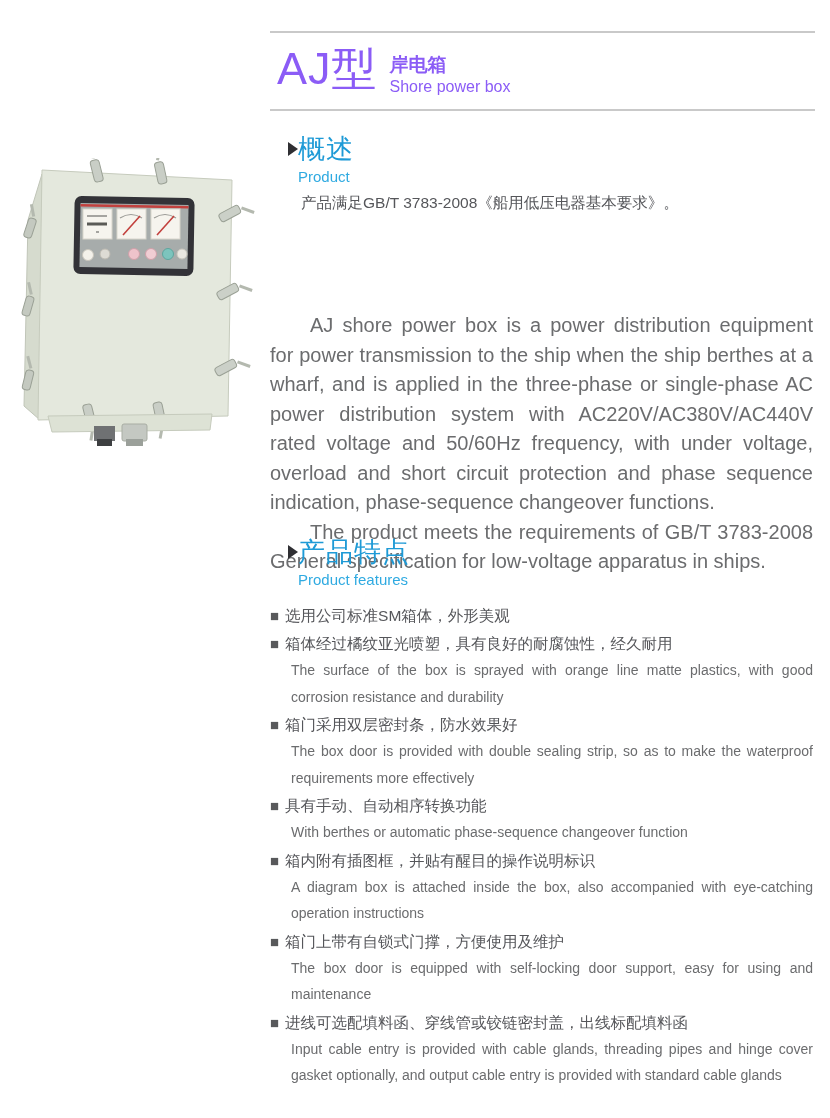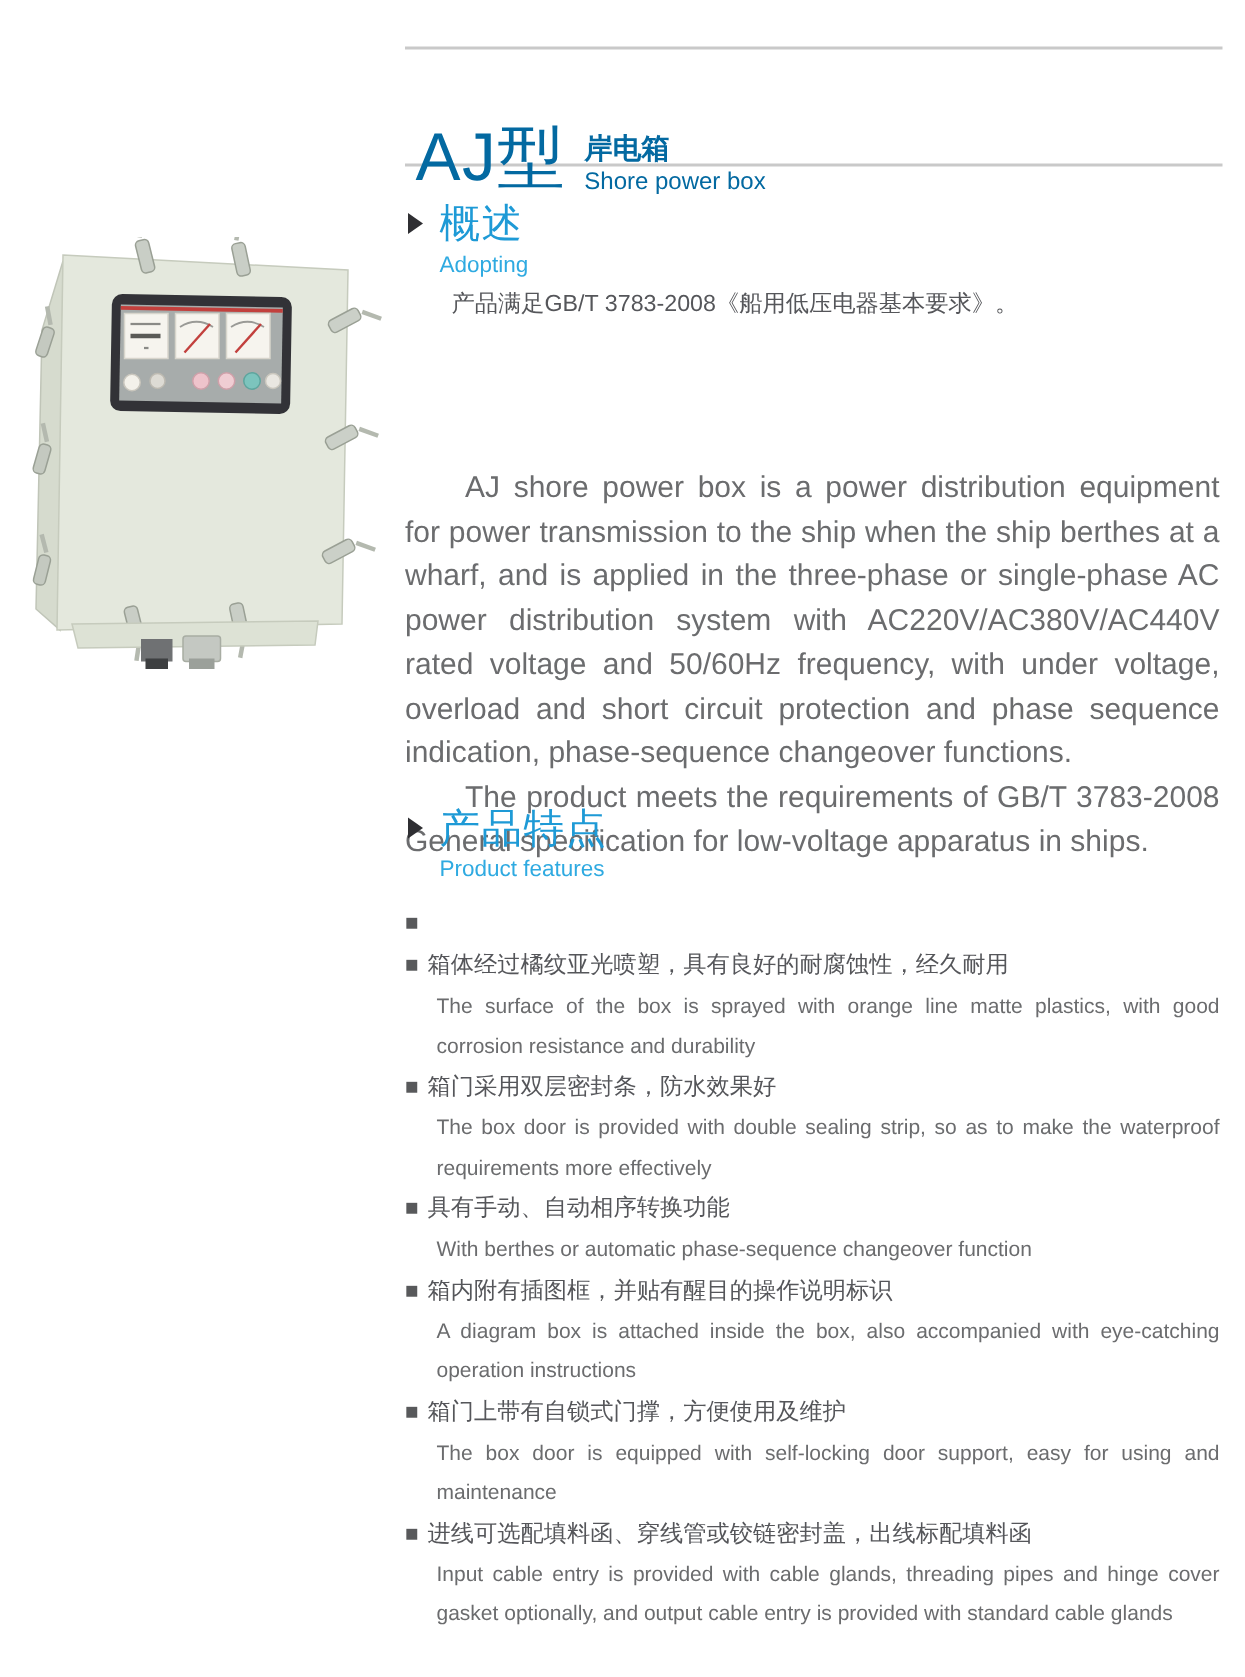--- a/index.html
+++ b/index.html
@@ -6,28 +6,28 @@
   .page{
     position:relative;width:830px;height:1118px;background:#ffffff;overflow:hidden;
     font-family:"Liberation Sans","DejaVu Sans",sans-serif;
   }
   
   .rule{position:absolute;left:270px;width:545px;height:2px;background:#c9c9c9;}
   .rule-top{top:31px;}
   .rule-under-title{top:109px;}
 
   
-  .header{position:absolute;left:277px;top:40px;display:flex;align-items:flex-start;color:#0369a1;margin-top:36px;}
+  .header{position:absolute;left:277px;top:40px;display:flex;align-items:center;color:#8b5cf6;}
   .model{font-size:45px;line-height:58px;letter-spacing:1px;}
   .header-sub{margin-left:12px;margin-top:12px;}
   .product-zh{font-size:19px;font-weight:bold;line-height:23px;}
   .product-en{font-size:16px;line-height:21px;}
 
   
-  .section-head{position:absolute;left:272px;display:flex;gap:11px;}
+  .section-head{position:absolute;left:288px;display:flex;}
   .section-head.overview{top:134px;}
   .section-head.features{top:537px;}
   .arrow-icon{width:0;height:0;border-left:10px solid #2f2f33;border-top:7px solid transparent;border-bottom:7px solid transparent;margin-top:8px;}
   .sec-title-zh{font-size:27px;line-height:31px;color:#1e9ad6;font-weight:500;letter-spacing:1px;}
   .sec-title-en{font-size:15px;line-height:18px;color:#2faae1;margin-top:3px;}
 
   
   .overview-zh{position:absolute;left:270px;top:189px;width:543px;font-size:15.5px;line-height:27px;color:#55565a;text-align:justify;}
   .overview-en{position:absolute;left:270px;top:311px;width:543px;font-size:20px;line-height:29.5px;color:#6b6c6e;text-align:justify;}
   .para{margin:0;text-indent:2em;}
@@ -148,21 +148,21 @@
     <div class="header-sub">
       <div class="product-zh">岸电箱</div>
       <div class="product-en">Shore power box</div>
     </div>
   </div>
 
   <div class="section-head overview">
     <div class="arrow-icon"></div>
     <div>
       <div class="sec-title-zh">概述</div>
-      <div class="sec-title-en">Adopting</div>
+      <div class="sec-title-en">Product</div>
     </div>
   </div>
 
   <div class="overview-zh">
     <p class="para">产品满足GB/T 3783-2008《船用低压电器基本要求》。</p>
   </div>
 
   <div class="overview-en">
     <p class="para">AJ shore power box is a power distribution equipment for power transmission to the ship when the ship berthes at a wharf, and is applied in the three-phase or single-phase AC power distribution system with AC220V/AC380V/AC440V rated voltage and 50/60Hz frequency, with under voltage, overload and short circuit protection and phase sequence indication, phase-sequence changeover functions.</p>
     <p class="para">The product meets the requirements of GB/T 3783-2008 General specification for low-voltage apparatus in ships.</p>
@@ -173,20 +173,21 @@
     <div>
       <div class="sec-title-zh">产品特点</div>
       <div class="sec-title-en">Product features</div>
     </div>
   </div>
 
   <div class="features-list">
     <div class="feature">
       <div class="feature-zh">
           <span class="bullet-square-icon">■</span>
+          <span>选用公司标准SM箱体，外形美观</span>
         </div>
     </div>
     <div class="feature">
       <div class="feature-zh">
           <span class="bullet-square-icon">■</span>
           <span>箱体经过橘纹亚光喷塑，具有良好的耐腐蚀性，经久耐用</span>
         </div>
       <p class="feature-en">The surface of the box is sprayed with orange line matte plastics, with good corrosion resistance and durability</p>
     </div>
     <div class="feature">

